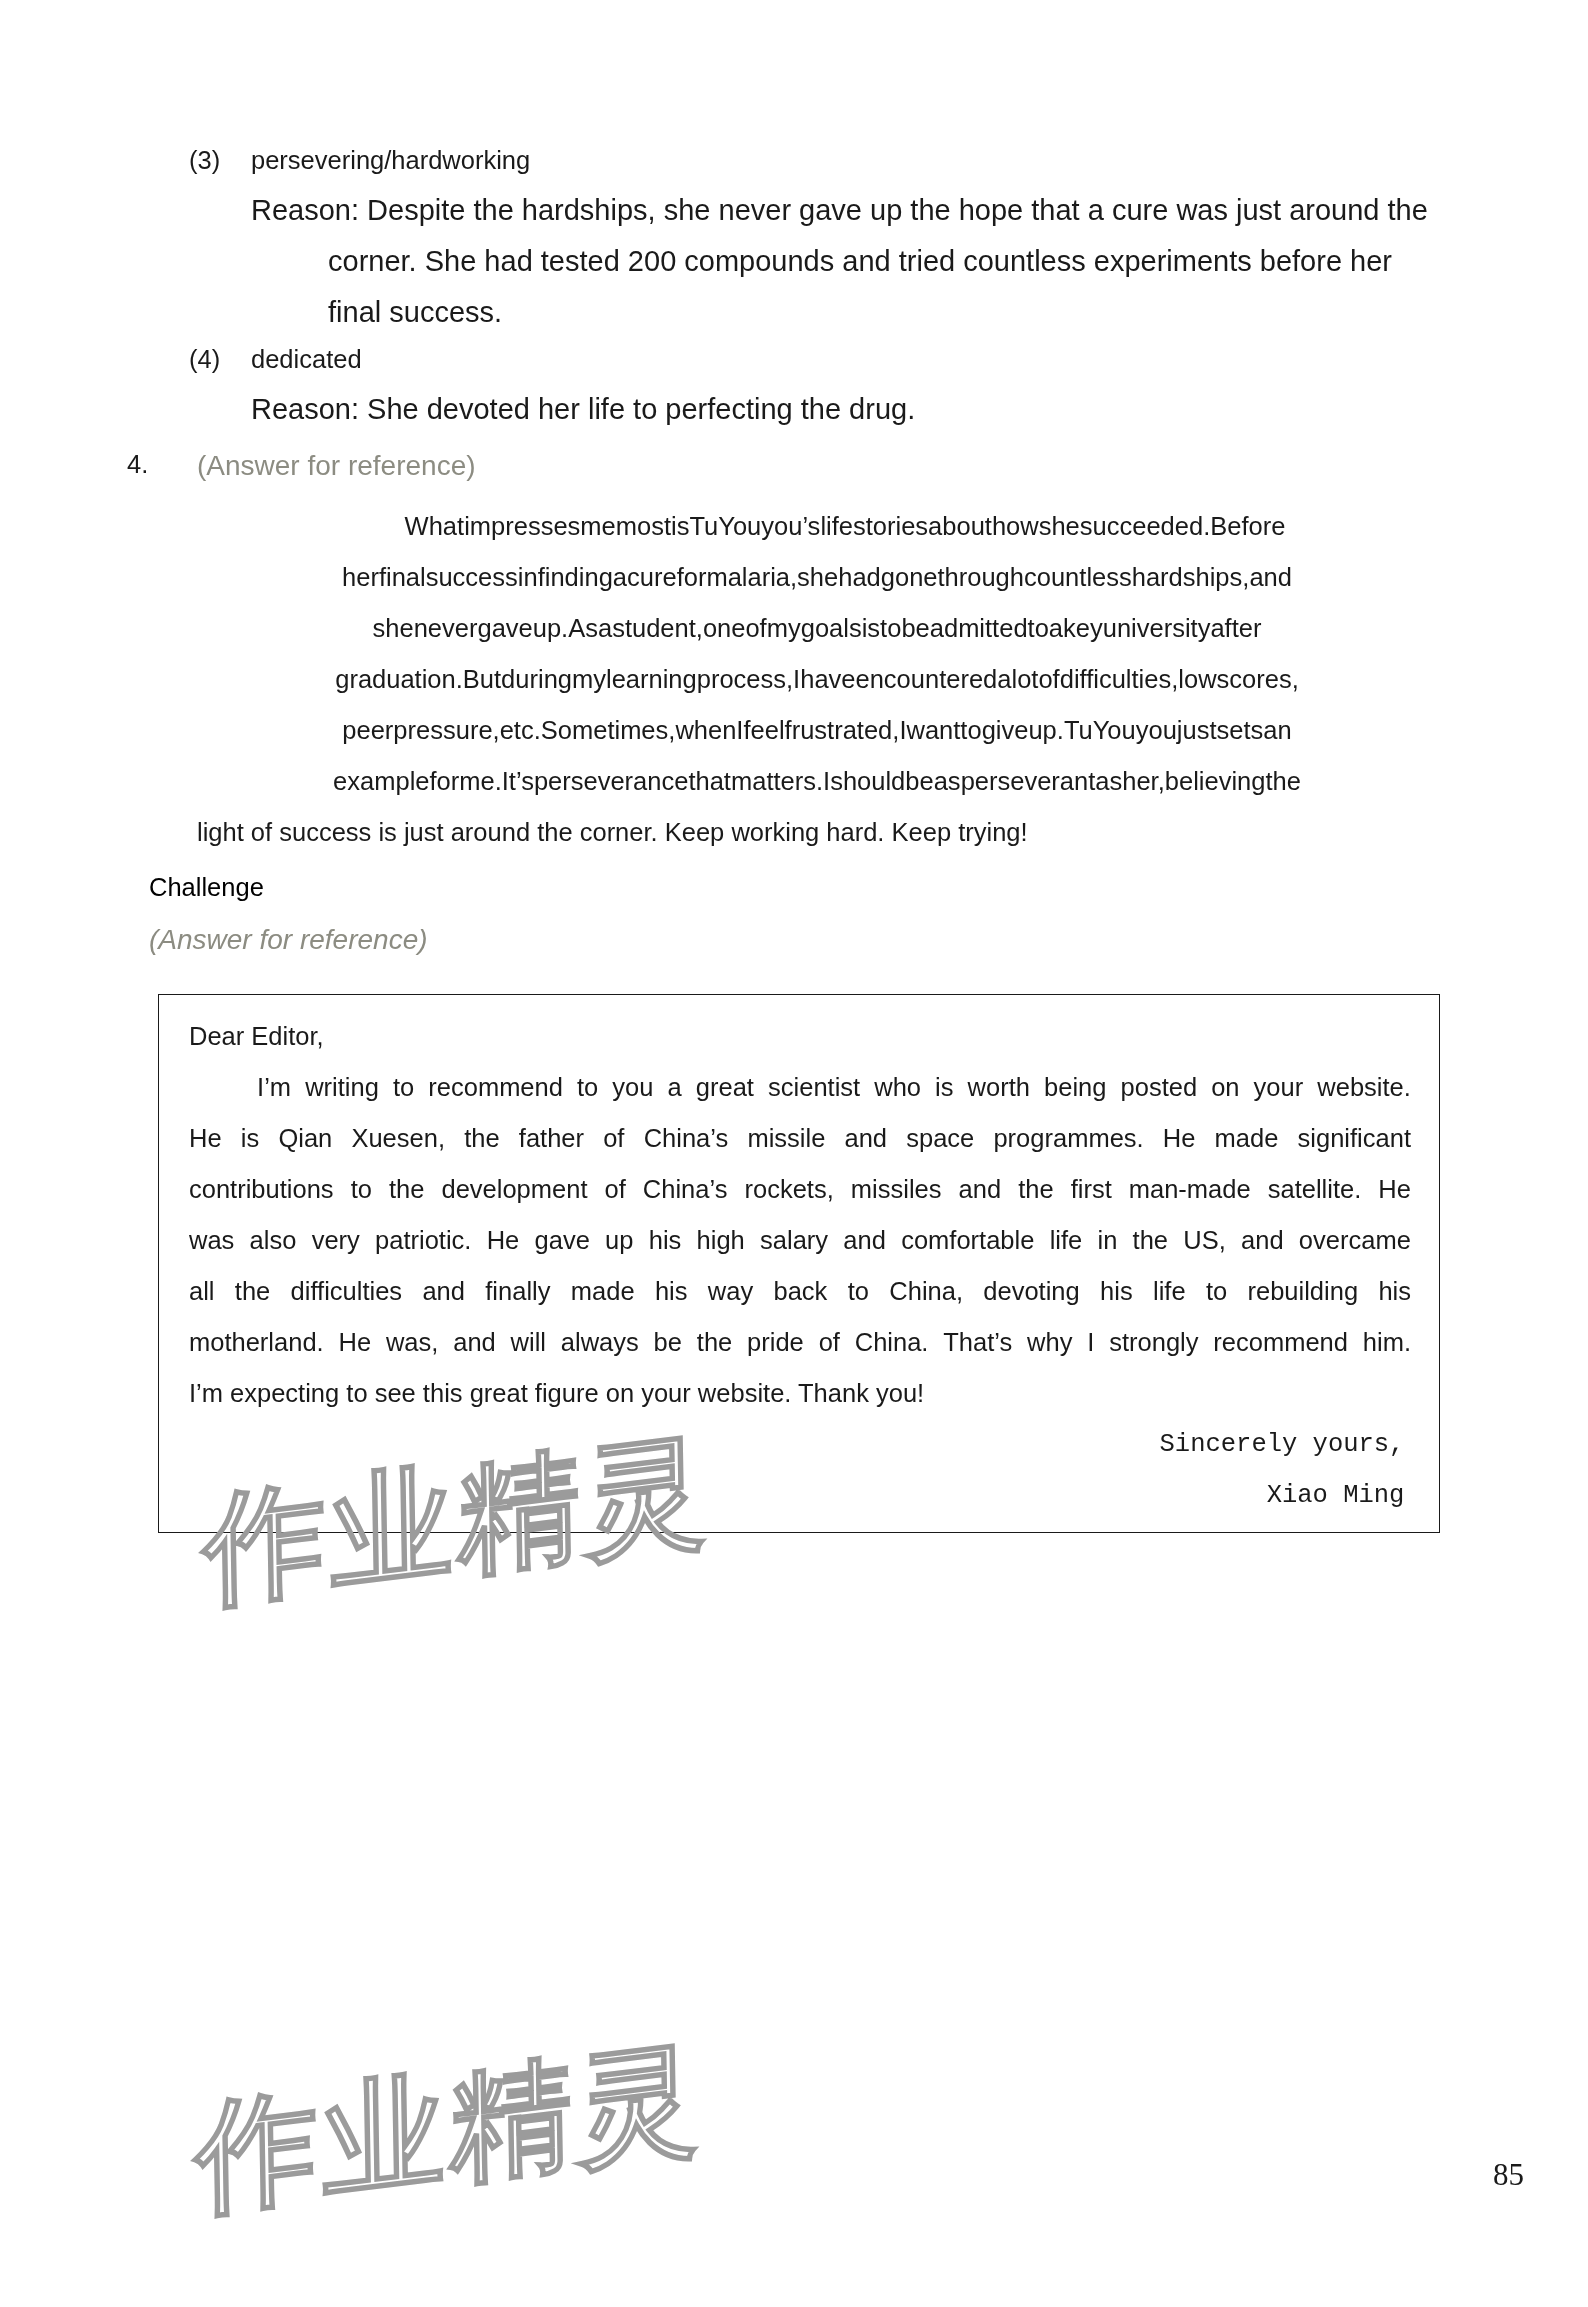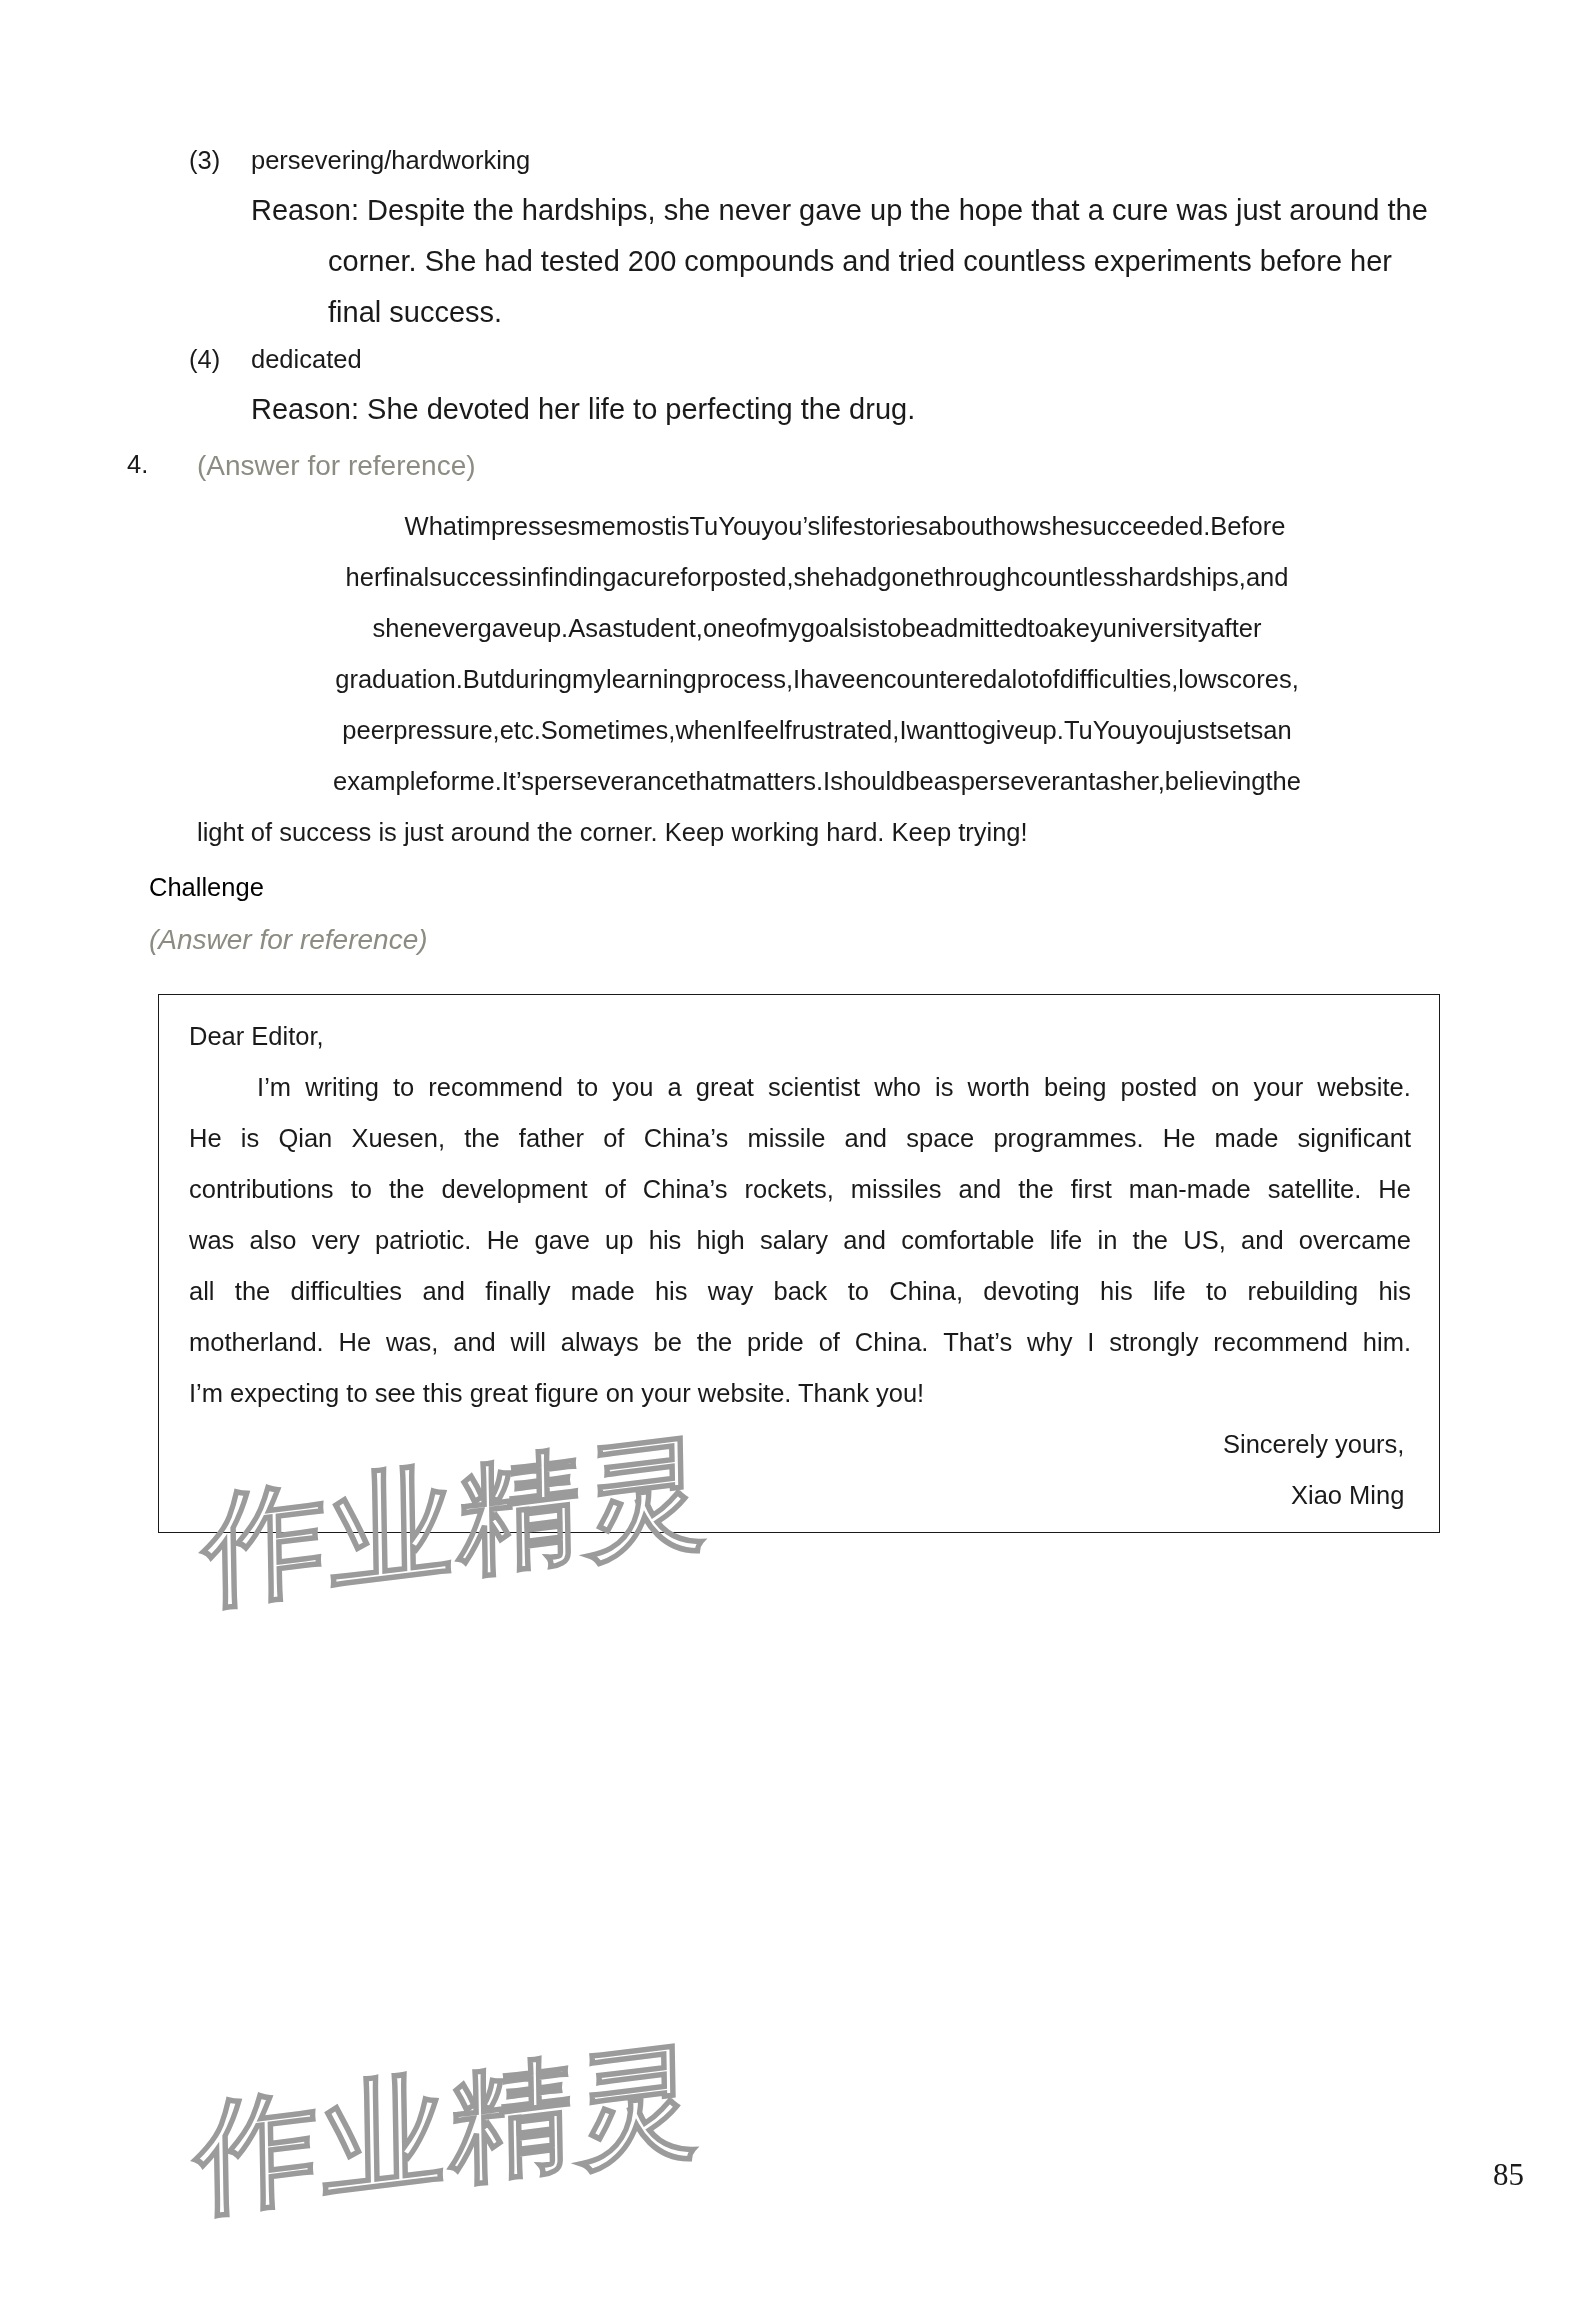--- a/index.html
+++ b/index.html
@@ -120,21 +120,21 @@
     color: #1a1a1a;
     display: flex;
     white-space: pre;
   }
   .lline.just { justify-content: space-between; }
   .lline.left { justify-content: flex-start; }
   .lline .lead { display: inline-block; width: 54px; flex: 0 0 54px; }
 
   .sign-line {
     text-align: right;
-    font-family: Liberation Sans, sans-serif;
+    font-family: Liberation Mono, monospace;
     font-size: 25.5px;
     color: #1a1a1a;
     height: 51px;
     line-height: 51px;
     padding-right: 6.6px;
   }
 
   
   .watermark {
     position: absolute;
@@ -225,21 +225,21 @@
     </div>
     <div class="jline just">
       <span class="w">her</span>
       <span class="w">final</span>
       <span class="w">success</span>
       <span class="w">in</span>
       <span class="w">finding</span>
       <span class="w">a</span>
       <span class="w">cure</span>
       <span class="w">for</span>
-      <span class="w">posted,</span>
+      <span class="w">malaria,</span>
       <span class="w">she</span>
       <span class="w">had</span>
       <span class="w">gone</span>
       <span class="w">through</span>
       <span class="w">countless</span>
       <span class="w">hardships,</span>
       <span class="w">and</span>
     </div>
     <div class="jline just">
       <span class="w">she</span>

